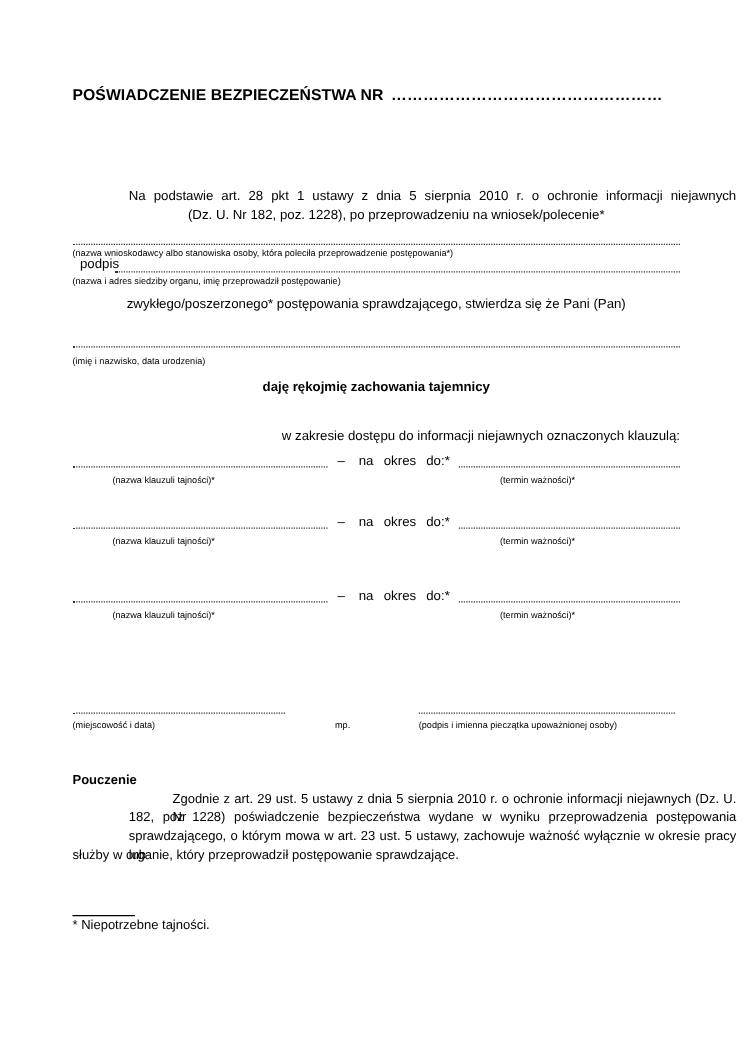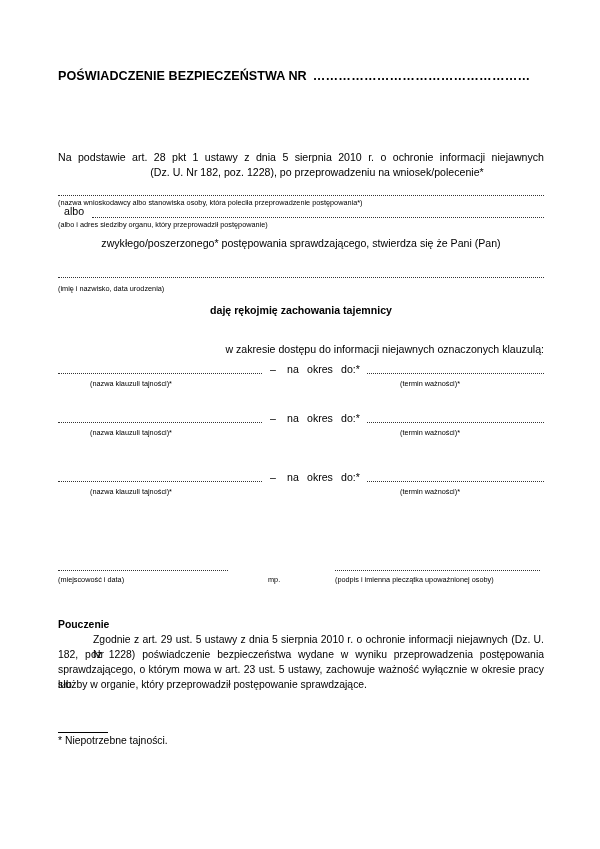--- a/index.html
+++ b/index.html
@@ -2,21 +2,21 @@
 <html><head>
 <meta charset="utf-8">
 <style>
   html, body { margin: 0; padding: 0; background: #ffffff; }
   body { width: 600px; height: 849px; position: relative; overflow: hidden;
          font-family: "Liberation Sans", sans-serif; color: #000; }
   .abs { position: absolute; white-space: nowrap; text-align: center; }
   .title { left: 58px; top: 69px; font-size: 12.6px; font-weight: bold; letter-spacing: 0.05px; }
   .dots-title { letter-spacing: 0.2px; margin-left: 6px; }
   .para { left: 58px; width: 486px; font-size: 10.6px; line-height: 15px; }
-  .justify { text-align: justify; text-align-last: justify; }
+  .justify { text-align: justify; text-align-last: justify; margin-left: 45px; }
   .dotline { position: absolute; height: 1px; border-bottom: 1px dotted #333; }
   .caption { position: absolute; font-size: 7.3px; text-align: left; white-space: nowrap; }
   .center { position: absolute; left: 58px; width: 486px; text-align: center; font-size: 10.6px; }
   .bold { font-weight: bold; }
   .pouczenie { position: absolute; left: 58px; width: 486px; font-size: 10.4px; line-height: 14.8px; }
   .footnote-rule { position: absolute; left: 58px; top: 732px; width: 50px; border-top: 1px solid #000; }
   .footnote { position: absolute; left: 58px; top: 735px; font-size: 10.4px; }
 </style>
 </head>
 <body>
@@ -24,23 +24,23 @@
 <div class="abs title">
   <span>POŚWIADCZENIE BEZPIECZEŃSTWA NR</span><span class="dots-title">……………………………………………</span>
 </div>
 
 <div class="abs para justify" style="top:150px;">Na podstawie art. 28 pkt 1 ustawy z dnia 5 sierpnia 2010 r. o ochronie informacji niejawnych</div>
 <div class="abs para" style="top:165px;margin-left:16px;">(Dz. U. Nr 182, poz. 1228), po przeprowadzeniu na wniosek/polecenie*</div>
 
 <div class="dotline" style="left:58px; top:194px; width:486px;"></div>
 <div class="caption" style="left:58px; top:198px; width:486px;">(nazwa wnioskodawcy albo stanowiska osoby, która poleciła przeprowadzenie postępowania*)</div>
 
-<div class="abs" style="left:64px; top:205px; font-size:10.6px;">albo</div>
+<div class="abs" style="left:64px; top:205px; font-size:10.6px;">podpis</div>
 <div class="dotline" style="left:92px; top:216px; width:452px;"></div>
-<div class="caption" style="left:58px; top:220px; width:486px;">(albo i adres siedziby organu, który przeprowadził postępowanie)</div>
+<div class="caption" style="left:58px; top:220px; width:486px;">(nazwa i adres siedziby organu, imię przeprowadził postępowanie)</div>
 
 <div class="center" style="top:237px;">zwykłego/poszerzonego* postępowania sprawdzającego, stwierdza się że Pani (Pan)</div>
 
 <div class="dotline" style="left:58px; top:276px; width:486px;"></div>
 <div class="caption" style="left:58px; top:284px; width:486px;">(imię i nazwisko, data urodzenia)</div>
 
 <div class="center bold" style="top:304px;">daję rękojmię zachowania tajemnicy</div>
 <div class="center" style="top:343px;text-align:right;">w zakresie dostępu do informacji niejawnych oznaczonych klauzulą:</div>
 
 <div>

